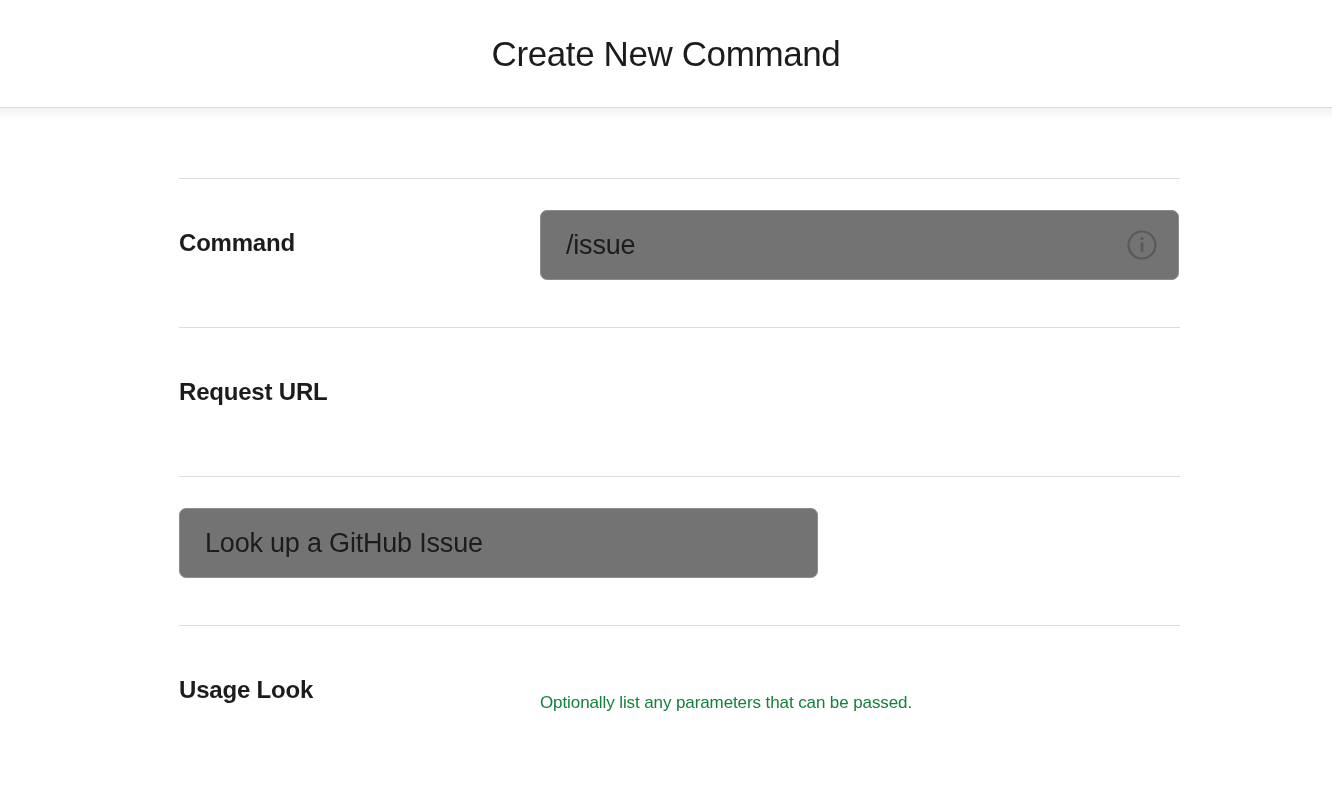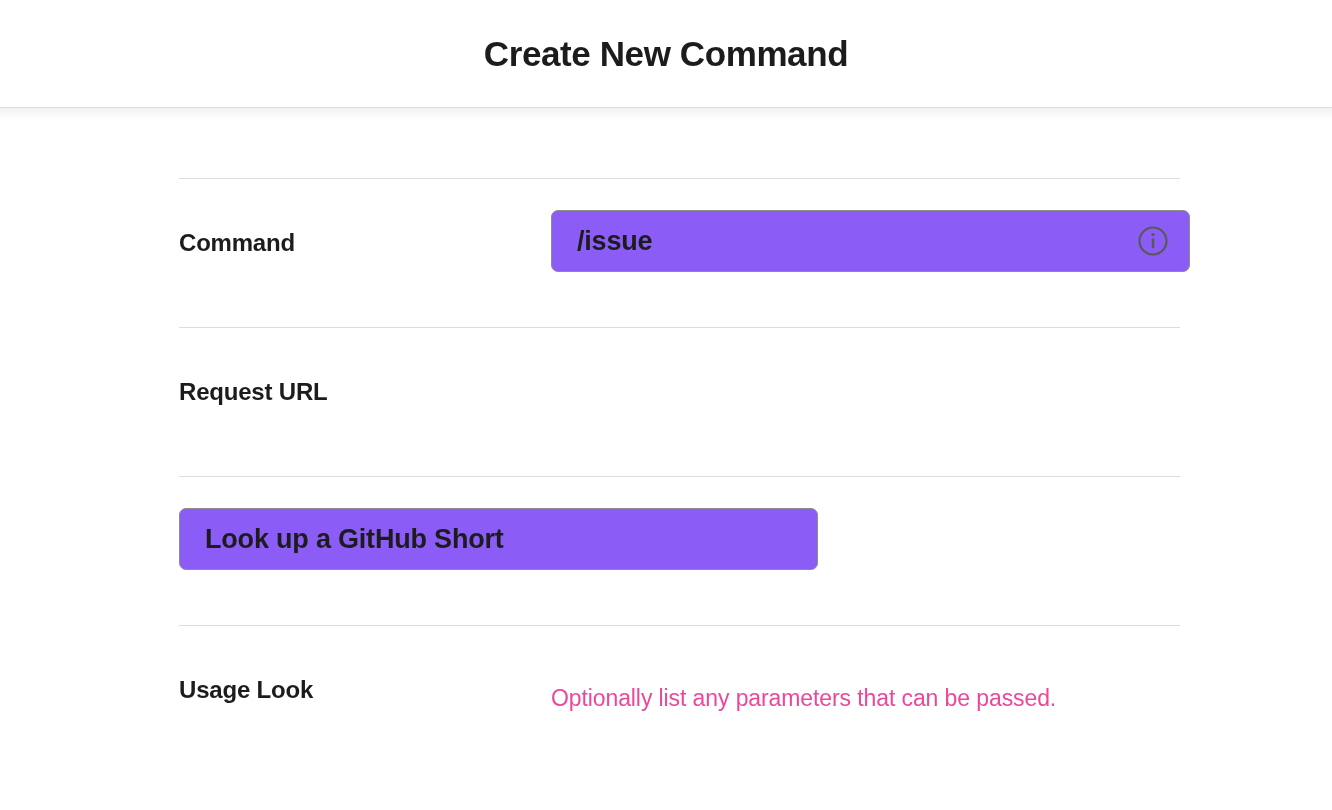--- a/index.html
+++ b/index.html
@@ -23,21 +23,21 @@
   .page-header::after{
     content:"";
     position:absolute;
     left:0; right:0; top:100%;
     height:14px;
     background:linear-gradient(to bottom, rgba(0,0,0,0.055), rgba(0,0,0,0));
     pointer-events:none;
   }
   .page-title{
     font-size:35px;
-    font-weight:bold;
+    font-weight:normal;
     color:#1d1c1d;
     letter-spacing:-0.4px;
     text-align:right;
   }
 
   
   .form-body{
     padding-top:70px;
   }
   .form-area{
@@ -48,21 +48,20 @@
   .divider{
     height:1px;
     background:#dddddd;
     width:1001px;
   }
 
   .form-row{
     display:flex;
     align-items:flex-start;
     min-height:148px;
-    gap:11px;
   }
   .form-row.last{
     min-height:auto;
   }
 
   .field-label{
     width:361px;
     flex:0 0 361px;
     font-size:24px;
     font-weight:bold;
@@ -73,27 +72,26 @@
   }
 
   .field-control{
     flex:1;
     padding-top:31px;
   }
 
   .input-box{
     position:relative;
     width:639px;
-    height:62px;
+    height:70px;
     border:1px solid #8d8d8d;
     border-radius:7px;
-    background:#8b5cf6;
+    background:#737373;
     display:flex;
     align-items:center;
-    font-weight:bold;
   }
   .input-value{
     font-size:27px;
     color:#1d1c1d;
     padding-left:25px;
     padding-right:70px;
     line-height:1;
     white-space:nowrap;
     overflow:hidden;
     letter-spacing:-0.2px;
@@ -103,23 +101,23 @@
     position:absolute;
     right:20px;
     top:50%;
     transform:translateY(-50%);
     width:32px;
     height:32px;
     display:block;
   }
 
   .helper-text{
-    font-size:23px;
-    color:#ec4899;
-    margin-top:28px;
+    font-size:17px;
+    color:#15803d;
+    margin-top:36px;
     line-height:1.2;
     letter-spacing:-0.1px;
   }
 </style>
 </head>
 <body>
 
 <div class="page-header">
   <div class="page-title">Create New Command</div>
 </div>
@@ -147,21 +145,21 @@
 
     <div class="form-row">
       <div class="field-label">Request URL</div>
     </div>
 
     <div class="divider"></div>
 
     <div class="form-row">
       <div class="field-control">
         <div class="input-box">
-          <div class="input-value">Look up a GitHub Short</div>
+          <div class="input-value">Look up a GitHub Issue</div>
         </div>
       </div>
     </div>
 
     <div class="divider"></div>
 
     <div class="form-row last">
       <div class="field-label">Usage Look</div>
       <div class="field-control">
         <div class="helper-text">Optionally list any parameters that can be passed.</div>

